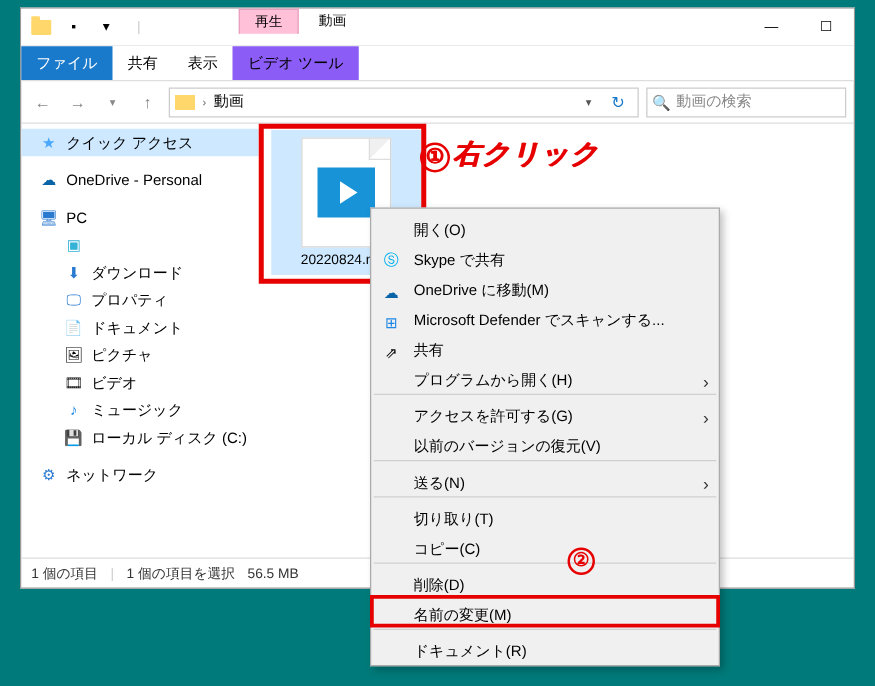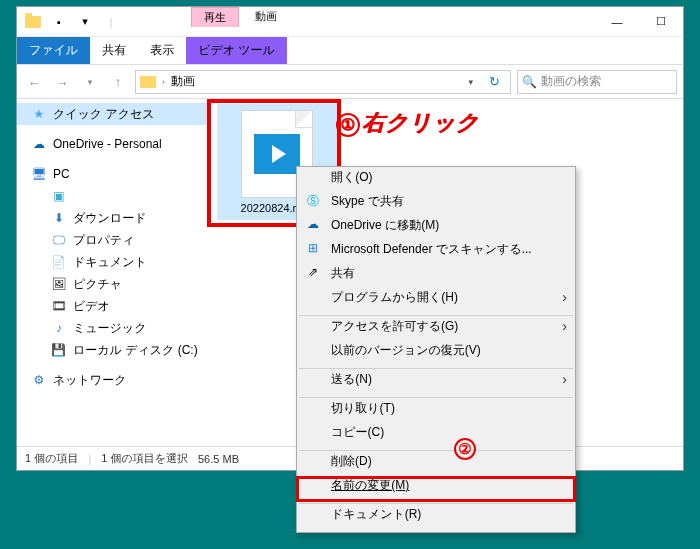--- a/index.html
+++ b/index.html
@@ -49,25 +49,25 @@
   .file-icon { width: 72px; height: 88px; margin: 0 auto 4px; background: #fff; border: 1px solid #d5d5d5; display: flex; align-items: center; justify-content: center; position: relative; }
   .file-icon::after { content:""; position:absolute; right:0; top:0; width:16px; height:16px; background:linear-gradient(135deg,#f0f0f0 50%, transparent 50%); border-left:1px solid #ddd; border-bottom:1px solid #ddd;}
   .play-box { width: 46px; height: 40px; background: #1893d7; display: flex; align-items: center; justify-content: center; }
   .play-box::after { content: ""; border-left: 14px solid #fff; border-top: 9px solid transparent; border-bottom: 9px solid transparent; margin-left: 3px; }
   .redbox1 { position: absolute; left: 0; top: 0; width: 134px; height: 128px; border: 4px solid #e60000; pointer-events: none; }
   .status { height: 24px; border-top: 1px solid #ddd; display: flex; align-items: center; padding: 0 8px; font-size: 11px; gap: 10px; color: #333; }
   .status .divider { color: #ccc; }
   .anno1 { position: absolute; left: 336px; top: 108px; font-size: 22px; font-weight: 900; color: #e60000; font-style: italic; letter-spacing: 1px; text-shadow: 1px 0 #e60000; }
   .anno1 .circ { display:inline-block; border:2px solid #e60000; border-radius:50%; width:24px; height:24px; line-height:20px; text-align:center; font-size:16px; font-style:normal; margin-right:2px;}
   .ctx { position: absolute; left: 296px; top: 166px; width: 280px; background: #f0f0f0; border: 1px solid #aaa; box-shadow: 3px 3px 6px rgba(0,0,0,.25); font-size: 12px; padding: 2px 0; }
-  .ctx-item { display: flex; align-items: flex-start; height: 24px; padding: 0 24px 0 6px; gap: 8px; position: relative; }
+  .ctx-item { display: flex; align-items: flex-end; height: 24px; padding: 0 24px 0 6px; gap: 8px; position: relative; }
   .ctx-item.sep { height: 0; border-top: 1px solid #d0d0d0; margin: 2px 2px; padding: 0; }
   .ctx-icon { width: 20px; text-align: center; font-size: 12px; }
   .ctx-sub::after { content: "›"; position: absolute; right: 8px; font-size: 14px; color: #333; }
-  .ctx-item.hl { outline: 3px solid #e60000; outline-offset: -2px; text-decoration: underline; }
+  .ctx-item.hl { outline: 3px solid #e60000; outline-offset: -2px; }
   .anno2 { position: absolute; left: 454px; top: 436px; font-size: 20px; font-weight: 900; color: #e60000; }
   .anno2 .circ { display:inline-block; border:2px solid #e60000; border-radius:50%; width:22px; height:22px; line-height:18px; text-align:center; font-size:15px;}
 </style>
 </head>
 <body>
 
 <div class="window">
   <div class="titlebar">
     <div class="title-icons">
       <div class="title-icon">

